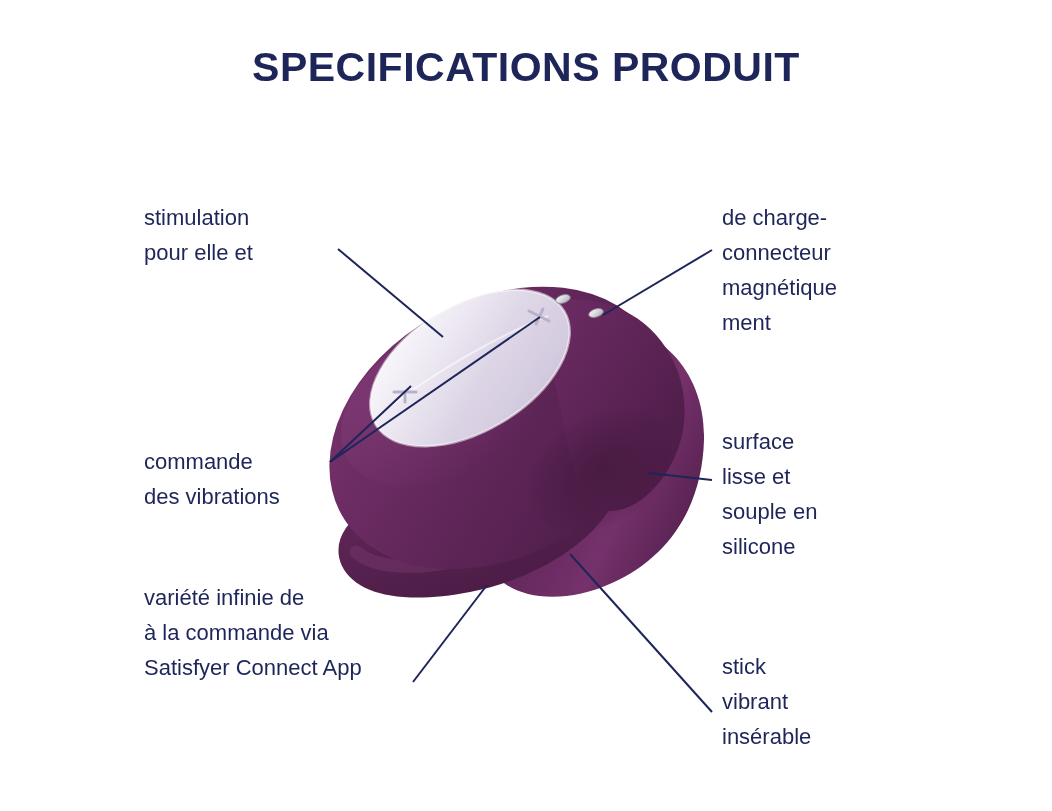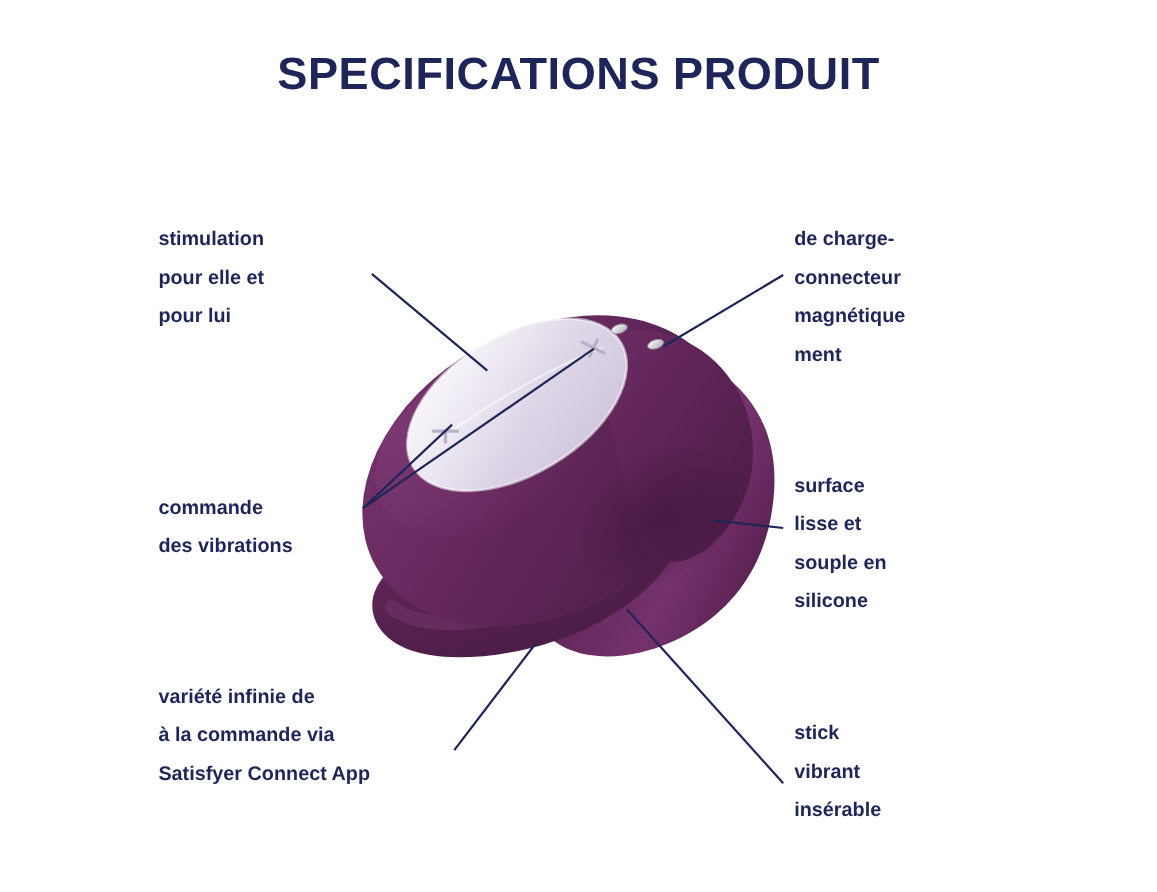--- a/index.html
+++ b/index.html
@@ -26,32 +26,32 @@
     font-weight: bold;
     font-size: 41px;
     letter-spacing: 0.5px;
     color: #1e2559;
     white-space: nowrap;
   }
   .label {
     position: absolute;
     color: #1e2559;
     font-family: "Liberation Sans", sans-serif;
-    font-weight: bold;
-    font-size: 18px;
+    font-weight: normal;
+    font-size: 22px;
     line-height: 35px;
     white-space: nowrap;
   }
   .label div { white-space: nowrap; }
 
   #lbl-stimulation   { left: 144px; top: 200px; }
   #lbl-connecteur    { left: 722px; top: 200px; }
   #lbl-commande      { left: 144px; top: 444px; }
   #lbl-surface       { left: 722px; top: 424px; }
-  #lbl-variete       { left: 144px; top: 616px; }
+  #lbl-variete       { left: 144px; top: 580px; }
   #lbl-stick         { left: 722px; top: 649px; }
 
   #art {
     position: absolute;
     left: 0;
     top: 0;
     width: 1052px;
     height: 811px;
   }
 </style>
@@ -174,21 +174,20 @@
       <line x1="330" y1="462" x2="540" y2="317"></line>
       <line x1="712" y1="480" x2="648" y2="473"></line>
       <line x1="413" y1="682" x2="487" y2="585"></line>
       <line x1="712" y1="712" x2="570" y2="554"></line>
     </g>
   </svg>
 
   <div class="label" id="lbl-stimulation">
     <div>stimulation</div>
     <div>pour elle et</div>
-    <div>pour lui</div>
   </div>
 
   <div class="label" id="lbl-connecteur">
     <div>de charge-</div>
     <div>connecteur</div>
     <div>magnétique</div>
     <div>ment</div>
   </div>
 
   <div class="label" id="lbl-commande">

